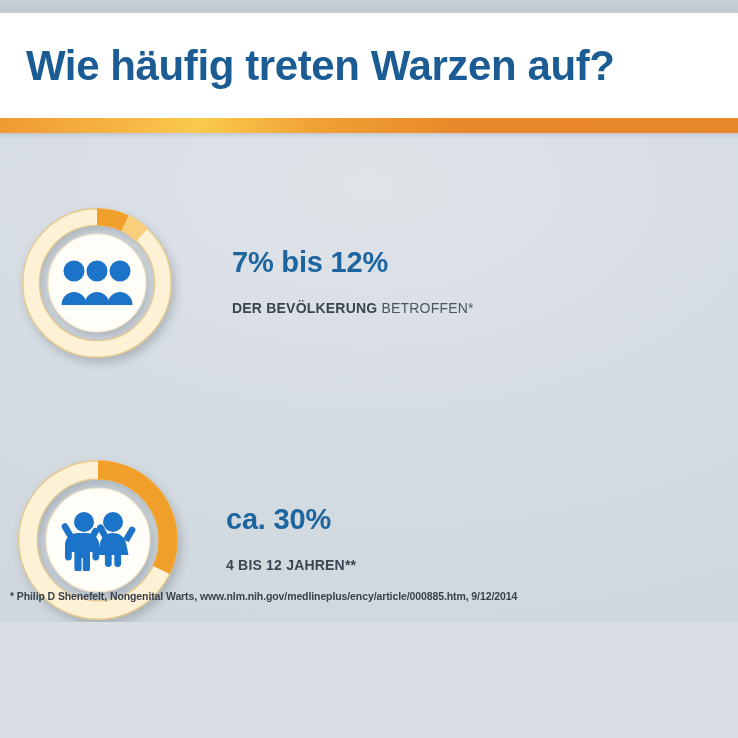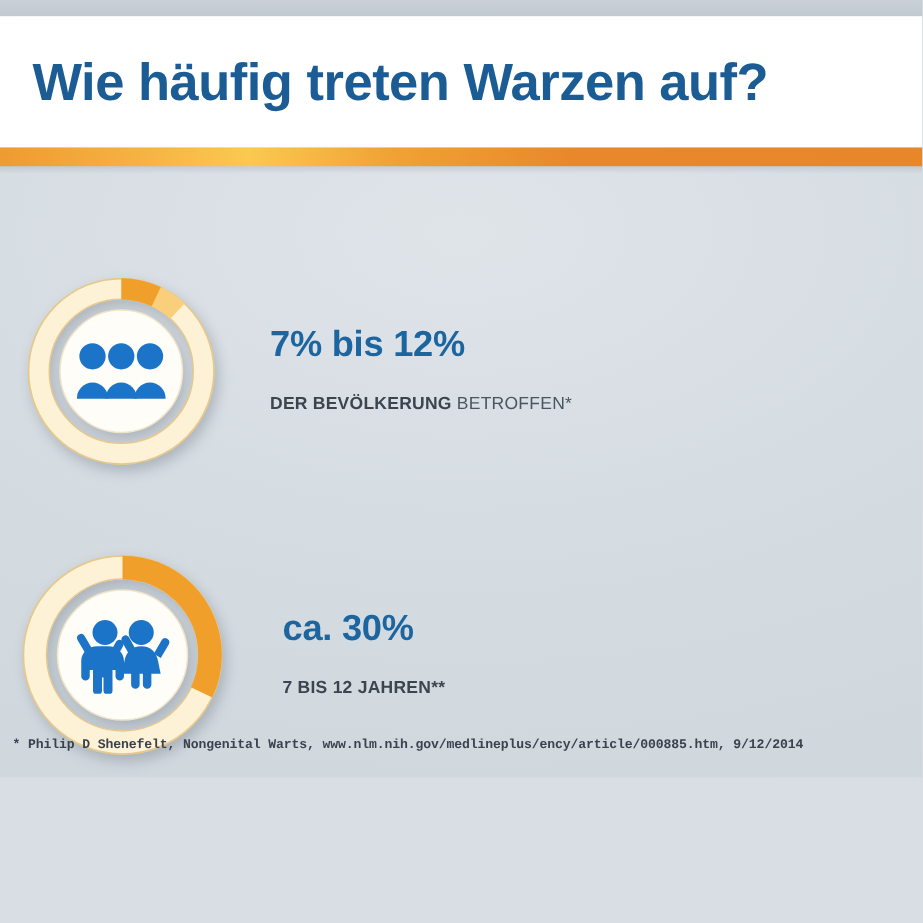--- a/index.html
+++ b/index.html
@@ -71,22 +71,22 @@
     height: 6px;
     background: linear-gradient(180deg, rgba(120,130,140,0.22), rgba(120,130,140,0));
   }
 
   
   .stat-row {
     position: absolute;
     display: flex;
     align-items: center;
   }
-  .row-1 { top: 222px; left: 22px; }
-  .row-2 { top: 444px; left: 18px; }
+  .row-1 { top: 208px; left: 22px; gap: 16px; }
+  .row-2 { top: 460px; left: 18px; }
 
   
   .donut-wrap {
     position: relative;
     width: 150px;
     height: 150px;
     flex: 0 0 auto;
     filter: drop-shadow(3px 5px 5px rgba(110,120,130,0.40));
   }
   .donut-wrap.big { width: 160px; height: 160px; }
@@ -131,21 +131,20 @@
     bottom: 18px;
     width: 724px;
   }
   .footnote {
     font-size: 10.5px;
     font-weight: bold;
     color: #39424d;
     line-height: 1.55;
     white-space: nowrap;
     letter-spacing: -0.1px;
-    font-family: Liberation Mono, monospace;
   }
 </style>
 </head>
 <body>
 
 <div class="poster">
 
   <div class="top-strip"></div>
 
   <div class="header">
@@ -227,21 +226,21 @@
             <path d="M43 30 l-5.5 -9.8 a3.3 3.3 0 0 1 5.8 -3.2 l5.4 9.7 z"></path>
             <path d="M63 30 l6.4 -11 a3.3 3.3 0 0 1 5.7 3.3 l-6.5 11 z"></path>
           </g>
         </svg>
       </div>
     </div>
 
     <div class="stat-text">
       <div class="stat-value">ca. 30%</div>
       <div class="stat-label">
-        <div class="bold">7 BIS 12 JAHREN**</div>
+        <div class="bold">4 BIS 12 JAHREN**</div>
       </div>
     </div>
   </div>
 
   <div class="footnotes">
     <div class="footnote">* Philip D Shenefelt, Nongenital Warts, www.nlm.nih.gov/medlineplus/ency/article/000885.htm, 9/12/2014</div>
   </div>
 
 </div>
 

